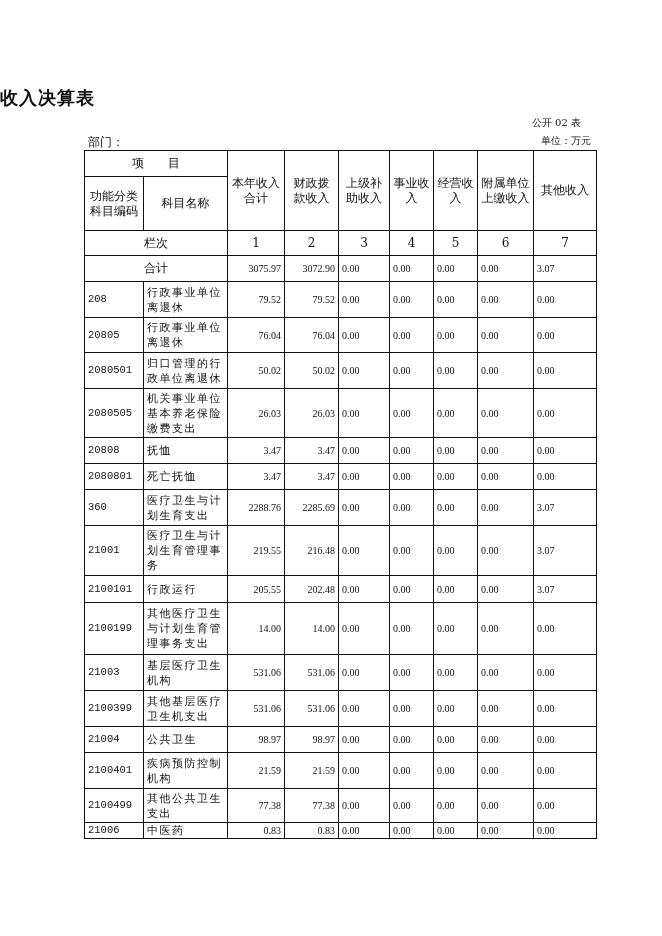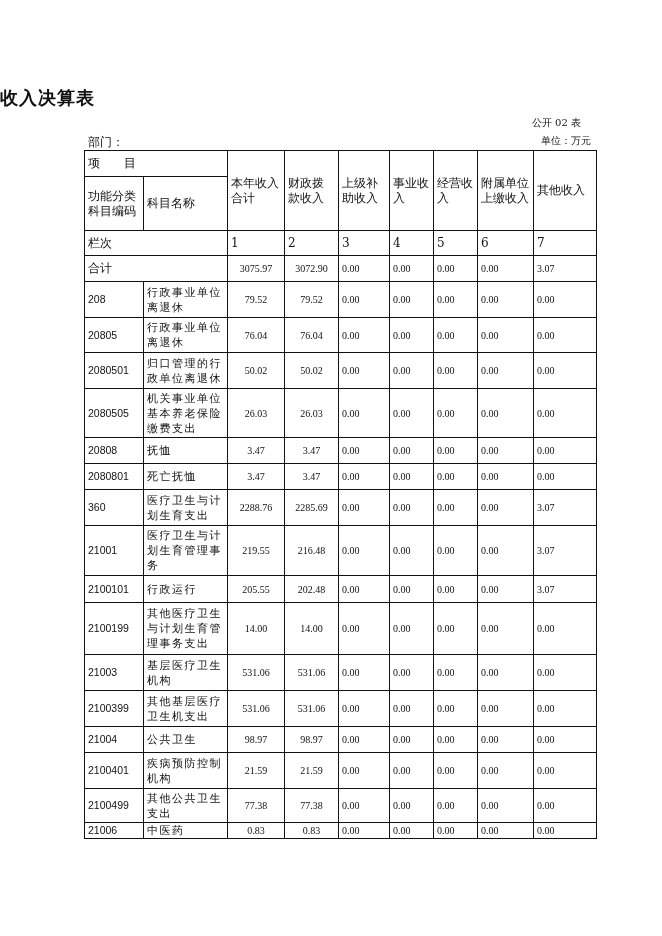--- a/index.html
+++ b/index.html
@@ -7,26 +7,26 @@
          font-family: "DejaVu Serif", "Liberation Serif", serif; color: #111; }
   .title { position: absolute; top: 86px; left: 0; width: 662px; text-align: left;
            font-size: 18px; font-weight: bold; letter-spacing: 1px; }
   .form-no { position: absolute; top: 116px; right: 81px; font-size: 10px; }
   .dept { position: absolute; top: 134px; left: 88px; font-size: 12px; }
   .unit { position: absolute; top: 134px; right: 71px; font-size: 10px; font-family: Liberation Mono, monospace; }
   table.report { position: absolute; top: 150px; left: 84px; border-collapse: collapse;
                  table-layout: fixed; width: 512px; }
   table.report td { border: 1px solid #111; padding: 0 3px; font-size: 10.5px;
                     line-height: 15px; vertical-align: middle; overflow: hidden; }
-  .hdr { text-align: left; font-size: 12px !important; line-height: 15px !important; }
+  .hdr { text-align: center; font-size: 12px !important; line-height: 15px !important; }
   .num { font-family: "Liberation Serif", serif; font-size: 10px !important; }
-  .c { text-align: center; }
+  .c { text-align: right; }
   .l { text-align: left; }
   .name { letter-spacing: 1.5px; font-size: 11px !important; }
-  .code { font-family: Liberation Sans, sans-serif; font-size: 10.5px !important; }
+  .code { font-family: Liberation Mono, monospace; font-size: 10.5px !important; }
 </style>
 </head>
 <body>
 
 <div class="title">收入决算表</div>
 <div class="form-no">公开 02 表</div>
 <div class="dept">部门：</div>
 <div class="unit">单位：万元</div>
 
 <table class="report">

